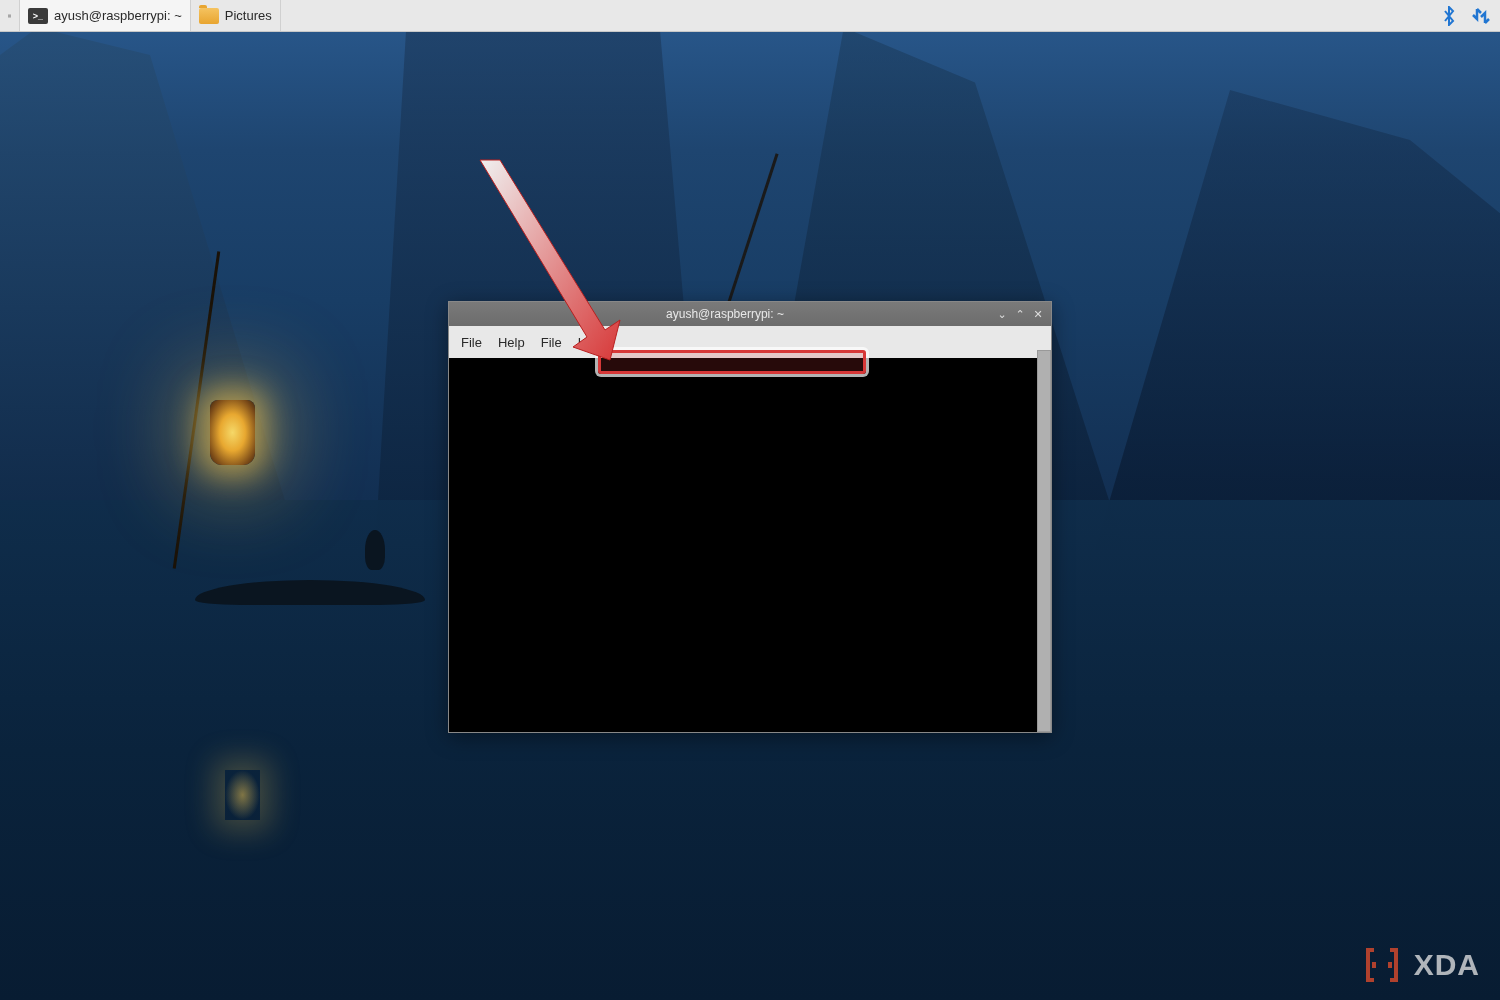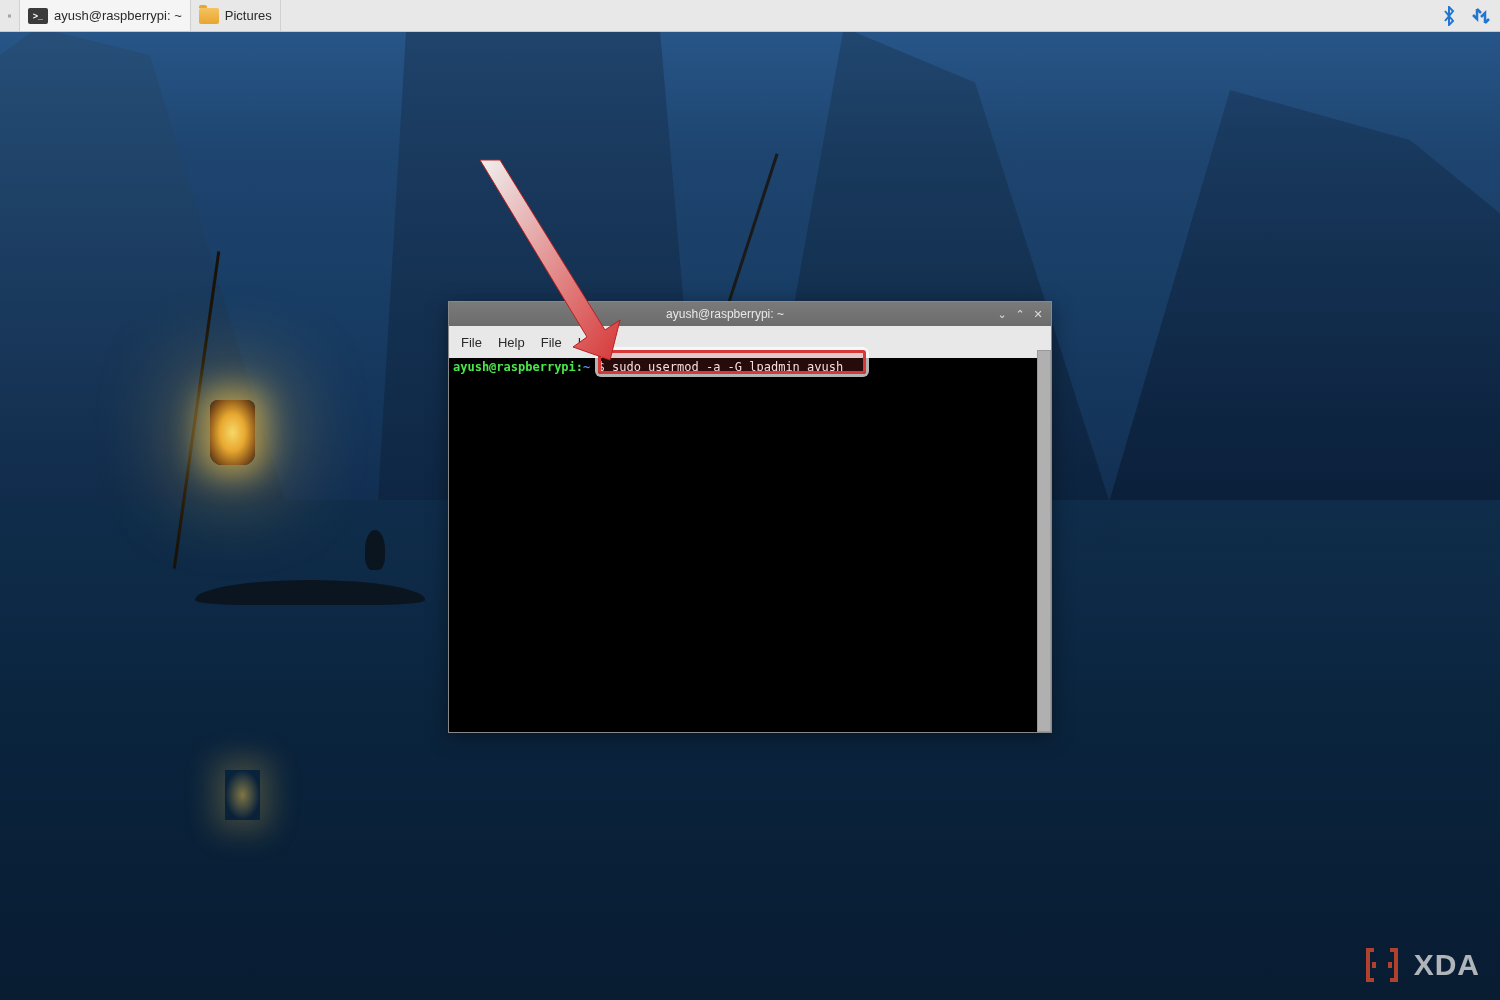--- a/index.html
+++ b/index.html
@@ -440,21 +440,20 @@
       <span class="window-btn">✕</span>
     </div>
   </div>
   <div class="window-menubar">
     <span class="menu-item">File</span>
     <span class="menu-item">Help</span>
     <span class="menu-item">File</span>
     <span class="menu-item">Help</span>
   </div>
   <div class="terminal-body">
-    <div class="term-line"><span class="prompt-user">ayush@raspberrypi</span><span class="prompt-colon">:</span><span class="prompt-path">~</span><span class="prompt-dollar"> $ </span><span class="term-input">sudo usermod -a -G lpadmin ayush</span></div>
   </div>
   <div class="terminal-scrollbar">
     <div class="scrollbar-thumb"></div>
   </div>
 </div>
 
 <div class="highlight-box"></div>
 
 <svg class="arrow-svg" viewBox="0 0 180 210">
   <defs>

